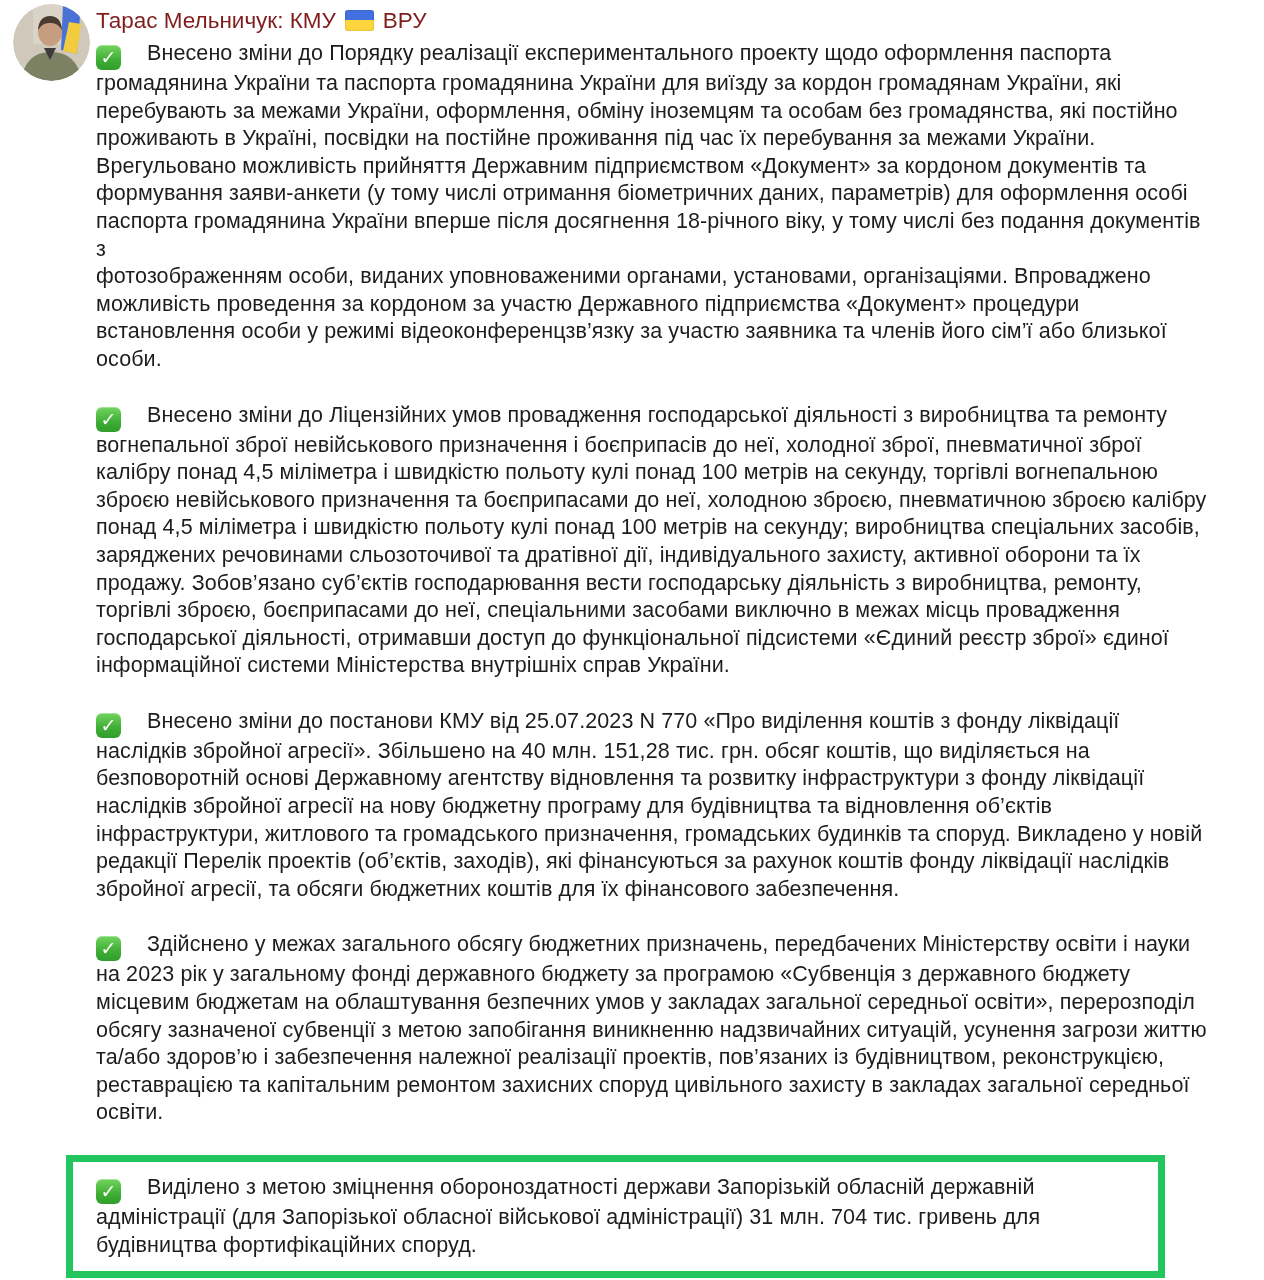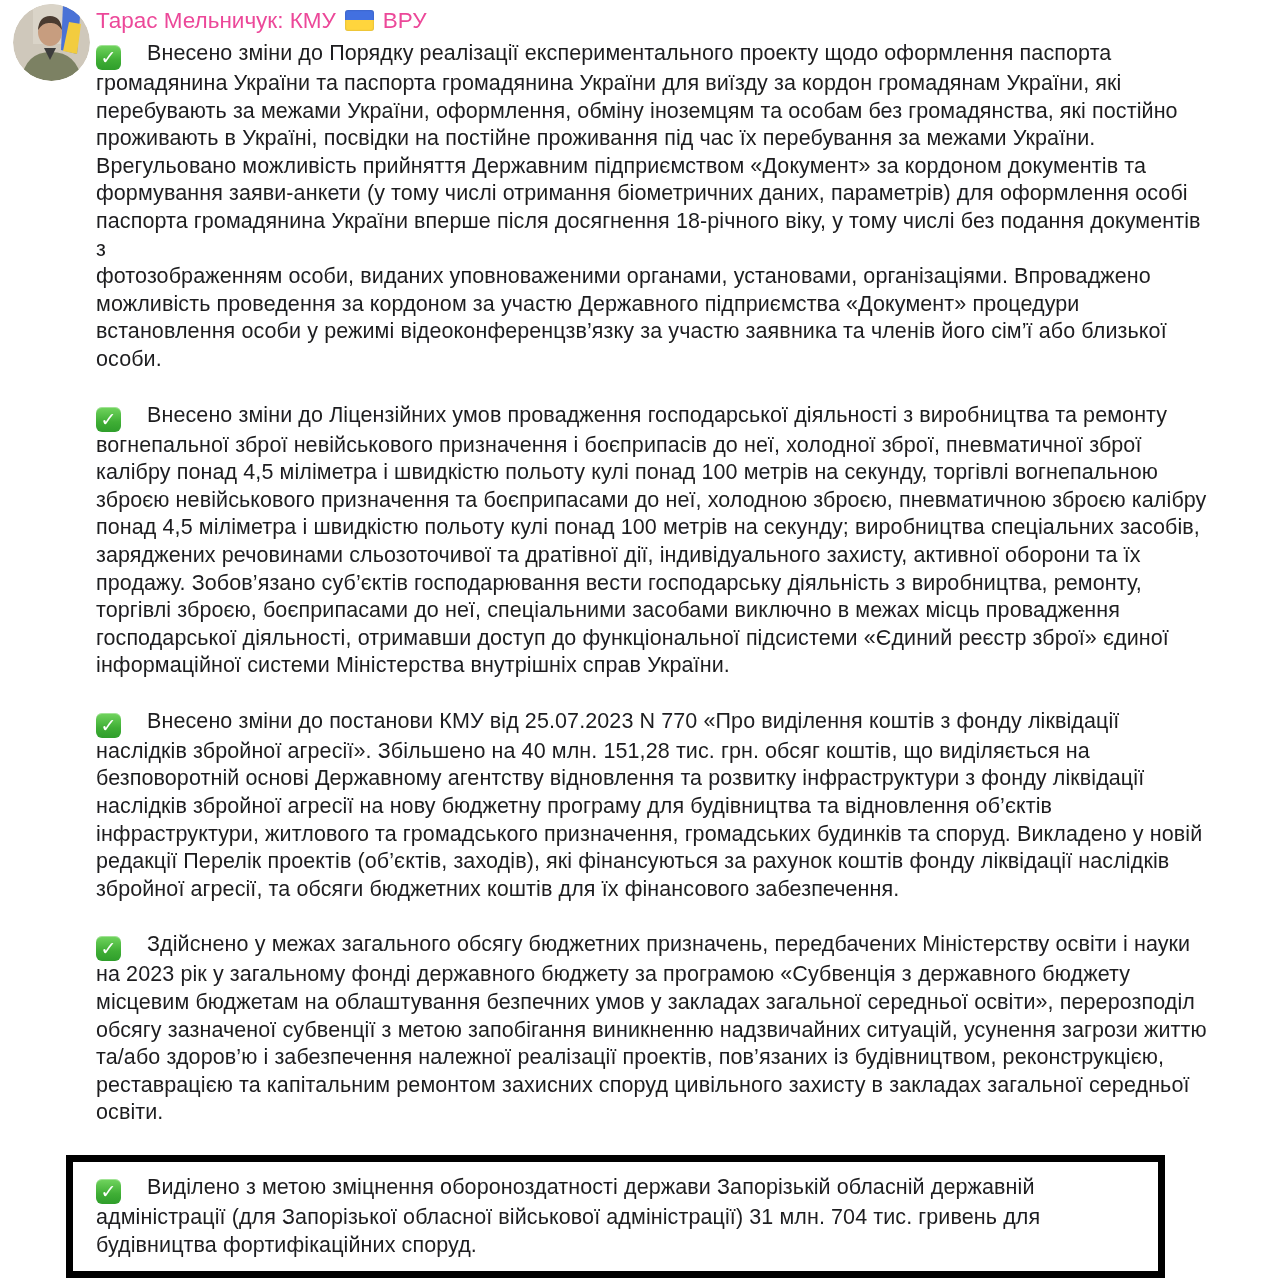--- a/index.html
+++ b/index.html
@@ -24,21 +24,21 @@
     border-radius: 50%;
     overflow: hidden;
     cursor: pointer;
   }
 
   .header {
     display: flex;
     align-items: center;
     gap: 9px;
     height: 31px;
-    color: #ec4899;
+    color: #7f1d1d;
     font-size: 22.5px;
     font-weight: 500;
     cursor: pointer;
   }
 
   .flag-icon {
     display: inline-block;
     width: 29px;
     height: 21px;
     border-radius: 3px;
@@ -74,21 +74,21 @@
     line-height: 25px;
     text-align: center;
     vertical-align: -4px;
     margin-right: 10px;
   }
 
   .highlight-box {
     box-sizing: border-box;
     width: 1099px;
     margin-left: -30px;
-    border: 7px solid #000000;
+    border: 7px solid #22c55e;
     padding: 12px 18px 12px 23px;
   }
   .highlight-box .para { margin-bottom: 0; }
 </style>
 </head>
 <body>
 
 <div class="message-row">
 
   <div class="avatar">

